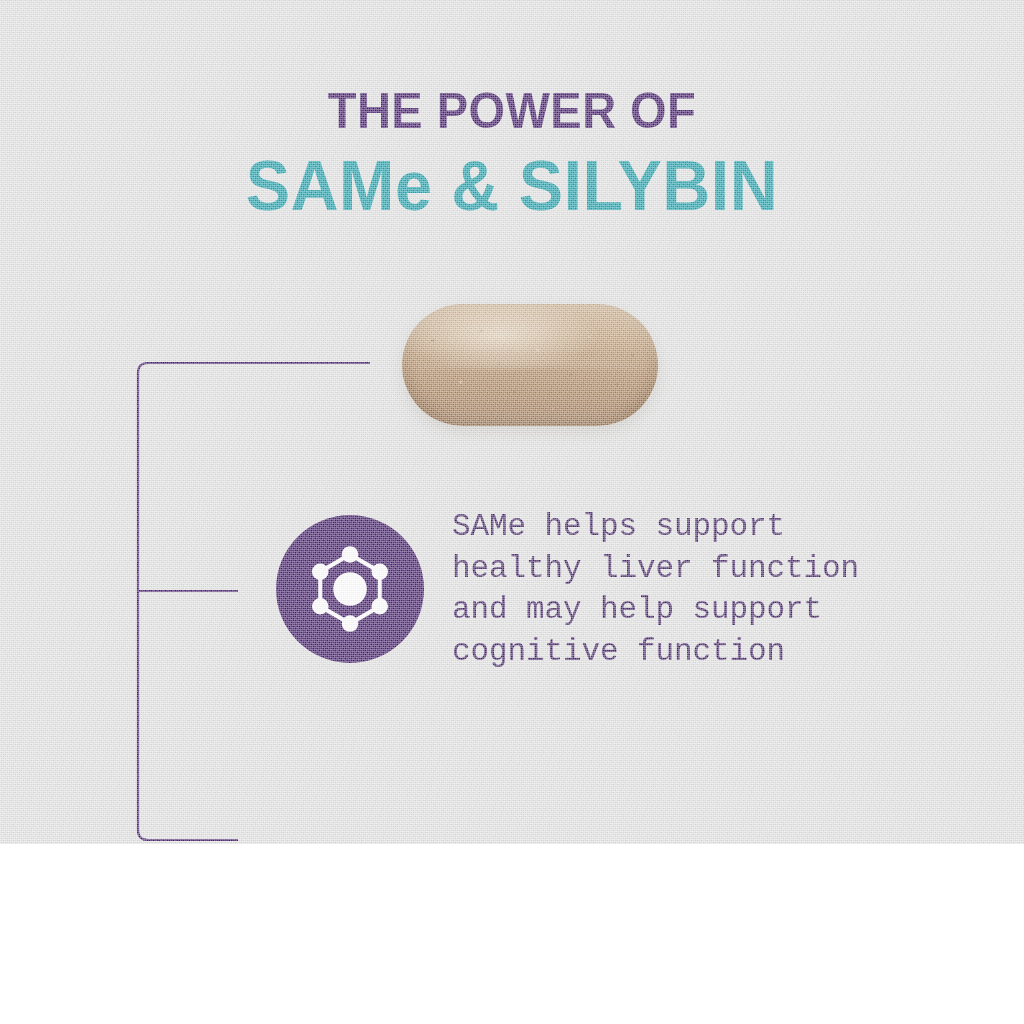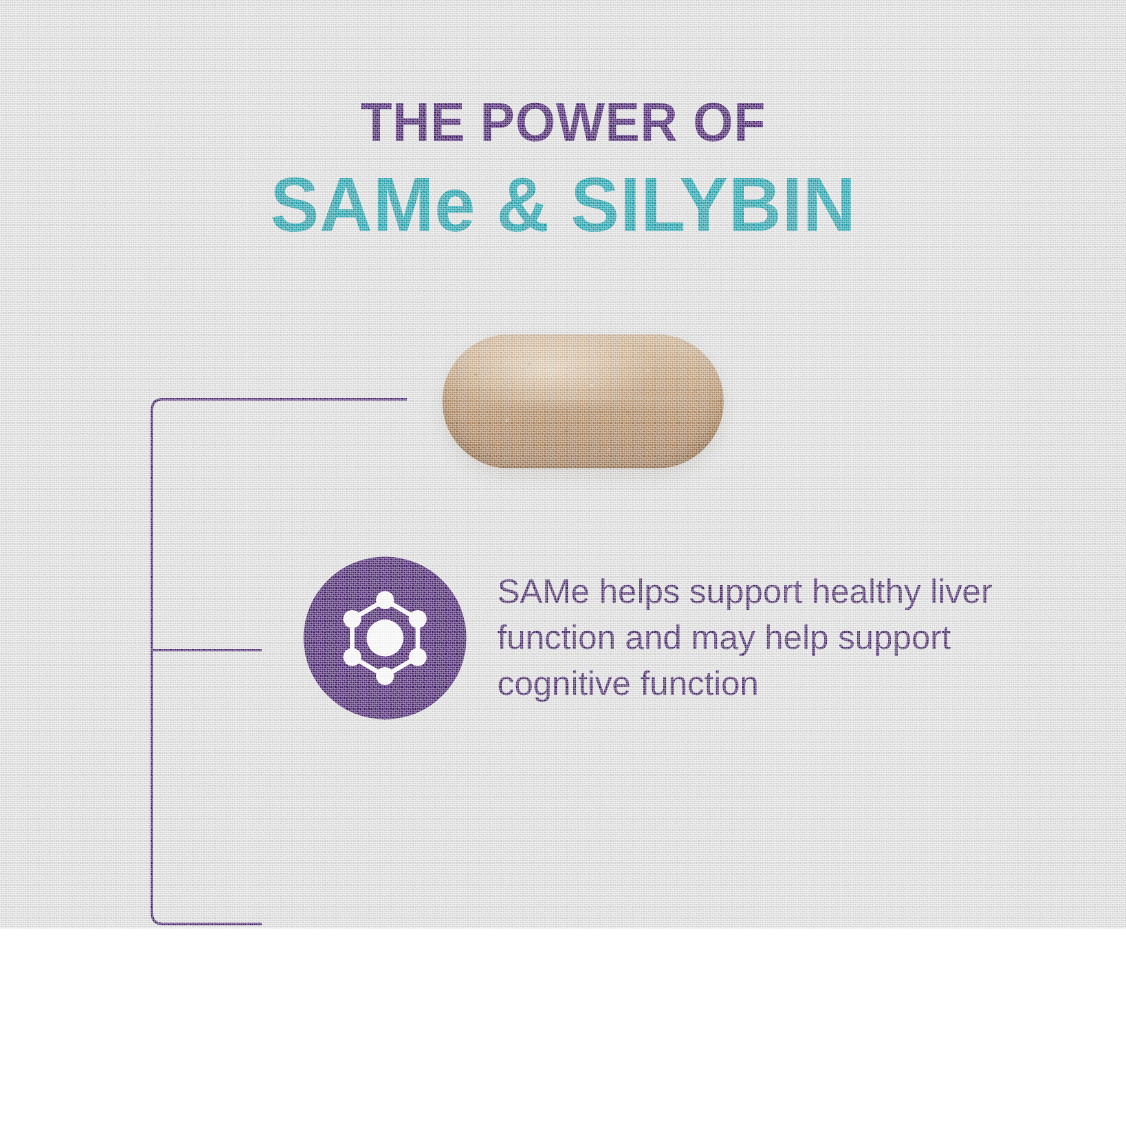--- a/index.html
+++ b/index.html
@@ -157,21 +157,21 @@
     height: 148px;
     border-radius: 50%;
     background-color: #4a2470;
     display: flex;
     align-items: center;
     justify-content: center;
   }
   .icon-badge svg { display: block; }
 
   .benefit-text {
-    font-family: Liberation Sans, sans-serif;
+    font-family: Liberation Mono, monospace;
     font-weight: 400;
     font-size: 31px;
     line-height: 1.345;
     color: #4a2a6b;
     letter-spacing: -0.1px;
     max-width: 470px;
   }
 </style>
 </head>
 <body>

